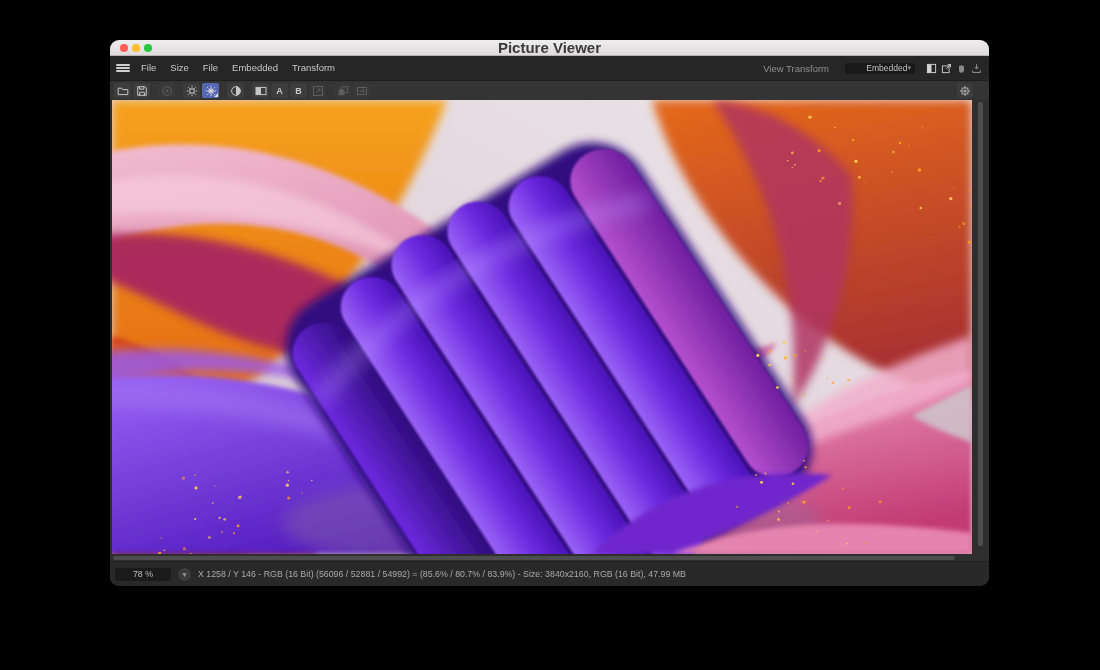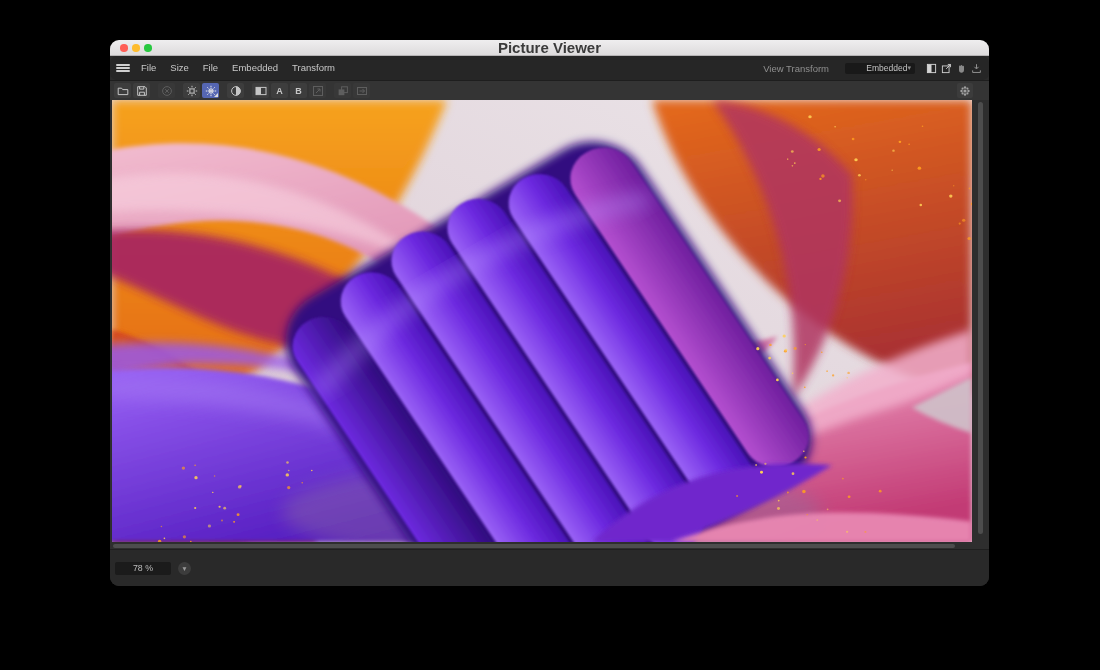--- a/index.html
+++ b/index.html
@@ -47,21 +47,21 @@
   .content{flex:1;display:flex;background:#2e2e2e;min-height:0;}
   .canvas{margin-left:2px;width:860px;position:relative;overflow:hidden;background:#e5dee2;}
   .canvas svg{position:absolute;inset:0;display:block;}
   .vgutter{width:17px;display:flex;justify-content:center;padding:2px 0;}
   .vthumb{width:5px;border-radius:2.5px;background:#4d4d4d;height:calc(100% - 6px);}
   
   .hscroll{height:7px;background:#2e2e2e;position:relative;flex:0 0 auto;}
   .hthumb{position:absolute;left:3px;top:1.5px;width:842px;height:4px;border-radius:2px;background:#4d4d4d;}
   
   .statusbar{height:17px;background:#292929;border-top:1px solid #1f1f1f;display:flex;
-             align-items:center;padding:18px 5px;gap:7px;font-size:8.8px;color:#a9a9a9;flex:0 0 auto;}
+             align-items:center;padding:12px 5px;gap:7px;font-size:8.8px;color:#a9a9a9;flex:0 0 auto;}
   .zoombox{width:56px;height:13px;background:#1b1b1b;border-radius:2px;color:#bdbdbd;
            text-align:center;line-height:13px;font-size:8.8px;}
   .zoomdrop{width:13px;height:13px;border-radius:50%;background:#3c3c3c;color:#9a9a9a;
             display:flex;align-items:center;justify-content:center;font-size:6.5px;}
   .statustext{white-space:nowrap;overflow:hidden;}
 </style>
 </head>
 <body>
 
 <div class="stage">
@@ -422,16 +422,17 @@
       </div>
     </div>
 
     <div class="hscroll">
       <div class="hthumb"></div>
     </div>
 
     <div class="statusbar">
       <div class="zoombox">78 %</div>
       <div class="zoomdrop">▼</div>
+      <div class="statustext">X 1258 / Y 146 - RGB (16 Bit) (56096 / 52881 / 54992) = (85.6% / 80.7% / 83.9%) - Size: 3840x2160, RGB (16 Bit), 47.99 MB</div>
     </div>
 
   </div>
 </div>
 
 </body></html>

